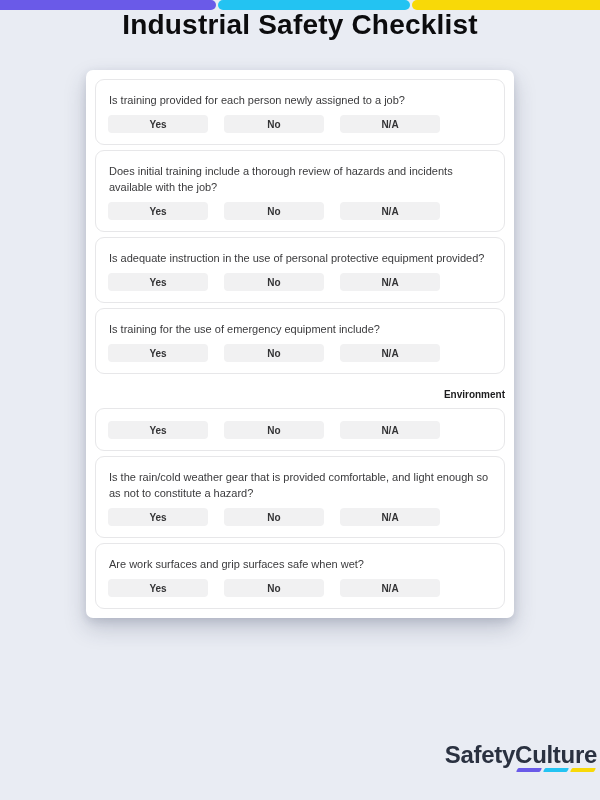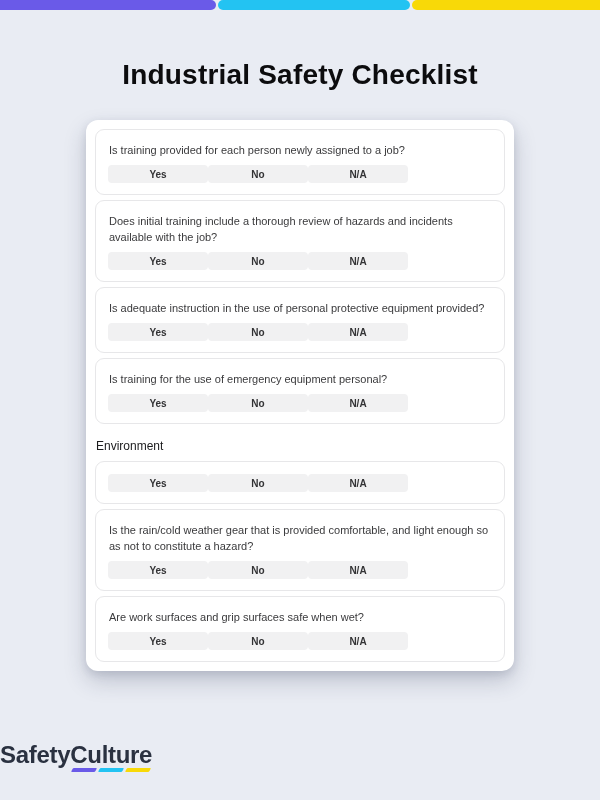--- a/index.html
+++ b/index.html
@@ -34,86 +34,86 @@
   }
   .seg-yellow {
     flex: 1;
     background: #F8D908;
     border-radius: 6px 0 0 6px;
     margin-left: 2px;
   }
 
   
   .title {
-    margin-top: 50px;
     text-align: center;
     font-size: 28px;
     line-height: 30px;
     font-weight: 800;
     color: #0C0C0E;
     letter-spacing: 0.2px;
   }
 
   
   .sheet {
     width: 428px;
     margin: 30px auto 0 auto;
     background: #FFFFFF;
-    border-radius: 12px;
+    border-radius: 7px;
     padding: 9px;
     box-shadow: 0 10px 22px rgba(40, 50, 80, 0.22), 0 3px 8px rgba(40, 50, 80, 0.12);
   }
 
   .qcard {
     background: #FFFFFF;
     border: 1px solid #E7E7E9;
     border-radius: 9px;
     padding: 12px 12px 11px 12px;
     margin-bottom: 5px;
   }
   .qcard:last-child { margin-bottom: 0; }
 
   .question {
     font-size: 11px;
     line-height: 16px;
     color: #3A3A3C;
     margin: 0 0 7px 1px;
   }
 
-  .answers { display: flex; gap: 0; }
+  .answers { display: flex; gap: 16px; }
   .answer-btn {
     width: 100px;
     height: 18px;
     background: #F1F1F2;
     border: none;
     border-radius: 4px;
     font-family: "Liberation Sans", sans-serif;
     font-size: 10px;
     font-weight: 600;
     color: #333335;
     display: inline-flex;
     align-items: center;
     justify-content: center;
     cursor: pointer;
   }
 
   .section-label {
-    font-size: 12px;
-    font-weight: 400;
+    font-size: 10px;
+    font-weight: 700;
     color: #1C1C1E;
     margin: 15px 0 8px 1px;
+    text-align: right;
   }
 
   
   .brand {
     position: absolute;
     left: 0;
-    right: 17px;
+    right: 3px;
     top: 742px;
-    text-align: left;
+    text-align: right;
   }
   .brand-inner { display: inline-block; position: relative; }
   .brand-text {
     font-size: 24px;
     line-height: 26px;
     font-weight: 800;
     letter-spacing: -0.3px;
     color: #2A3140;
     white-space: nowrap;
   }
@@ -170,21 +170,21 @@
     <div class="qcard">
       <p class="question">Is adequate instruction in the use of personal protective equipment provided?</p>
       <div class="answers">
         <button class="answer-btn">Yes</button>
         <button class="answer-btn">No</button>
         <button class="answer-btn">N/A</button>
       </div>
     </div>
 
     <div class="qcard">
-      <p class="question">Is training for the use of emergency equipment personal?</p>
+      <p class="question">Is training for the use of emergency equipment include?</p>
       <div class="answers">
         <button class="answer-btn">Yes</button>
         <button class="answer-btn">No</button>
         <button class="answer-btn">N/A</button>
       </div>
     </div>
 
     <div class="section-label">Environment</div>
 
     <div class="qcard">

